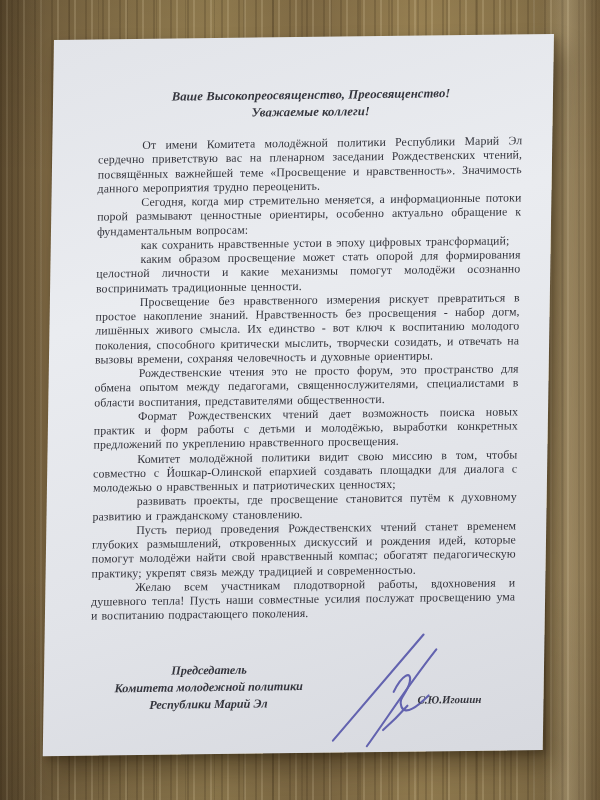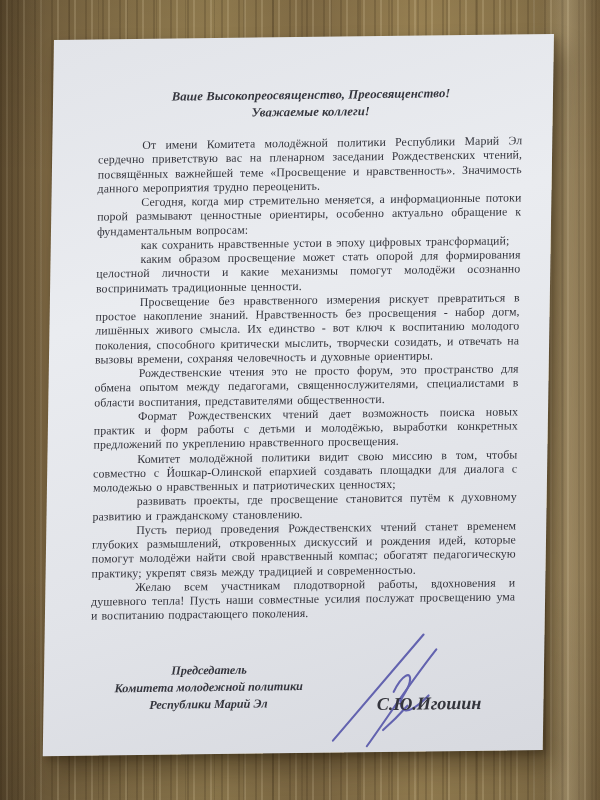--- a/index.html
+++ b/index.html
@@ -72,21 +72,21 @@
   }
   .sig-titles{
     position:absolute; left:-6px; top:14px; width:250px;
     text-align:center;
     font-weight:bold; font-style:italic;
     font-size:12.2px; line-height:17px;
   }
   .sig-name{
     position:absolute; right:32px; top:48px;
     font-weight:bold; font-style:italic;
-    font-size:18px;
+    font-size:11px;
   }
   .sig-scribble{
     position:absolute; left:238px; top:-16px;
     width:170px; height:118px;
   }
 </style>
 </head>
 <body>
 
 <div class="wood-dark-edge"></div>

